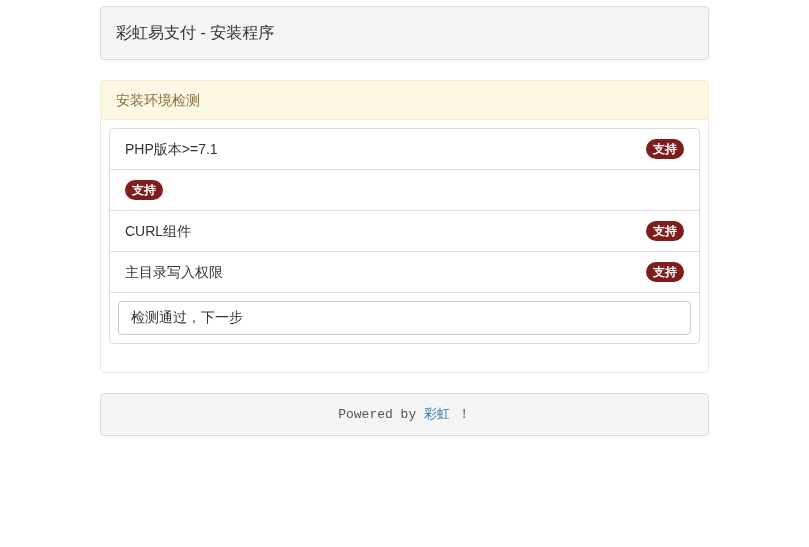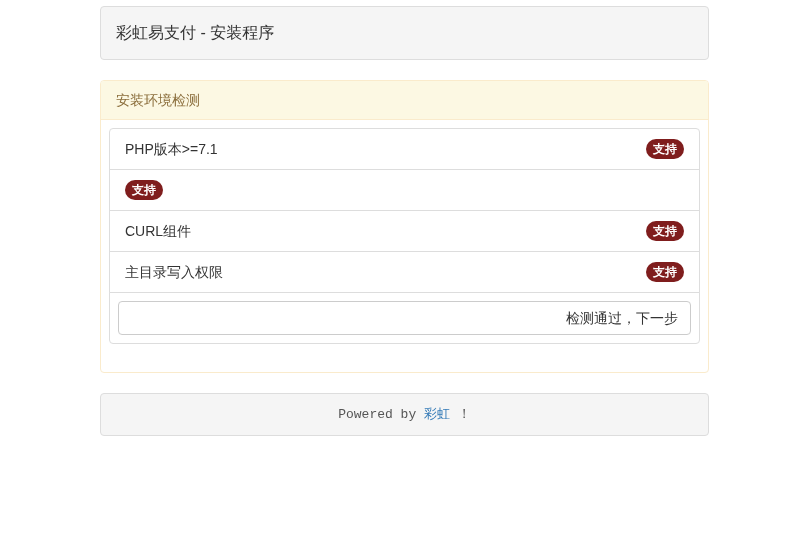--- a/index.html
+++ b/index.html
@@ -93,23 +93,23 @@
   .btn-next {
     display: block;
     width: 100%;
     background: #ffffff;
     border: 1px solid #cccccc;
     border-radius: 4px;
     padding: 6px 12px;
     font-size: 14px;
     line-height: 20px;
     color: #333333;
-    text-align: right;
+    text-align: left;
     cursor: pointer;
-    font-family: Liberation Sans, sans-serif;
+    font-family: Liberation Serif, serif;
   }
 
   
   .footer-panel {
     background: #f5f5f5;
     border: 1px solid #dddddd;
     border-radius: 4px;
     padding: 10px 15px;
     text-align: center;
     color: #555555;

